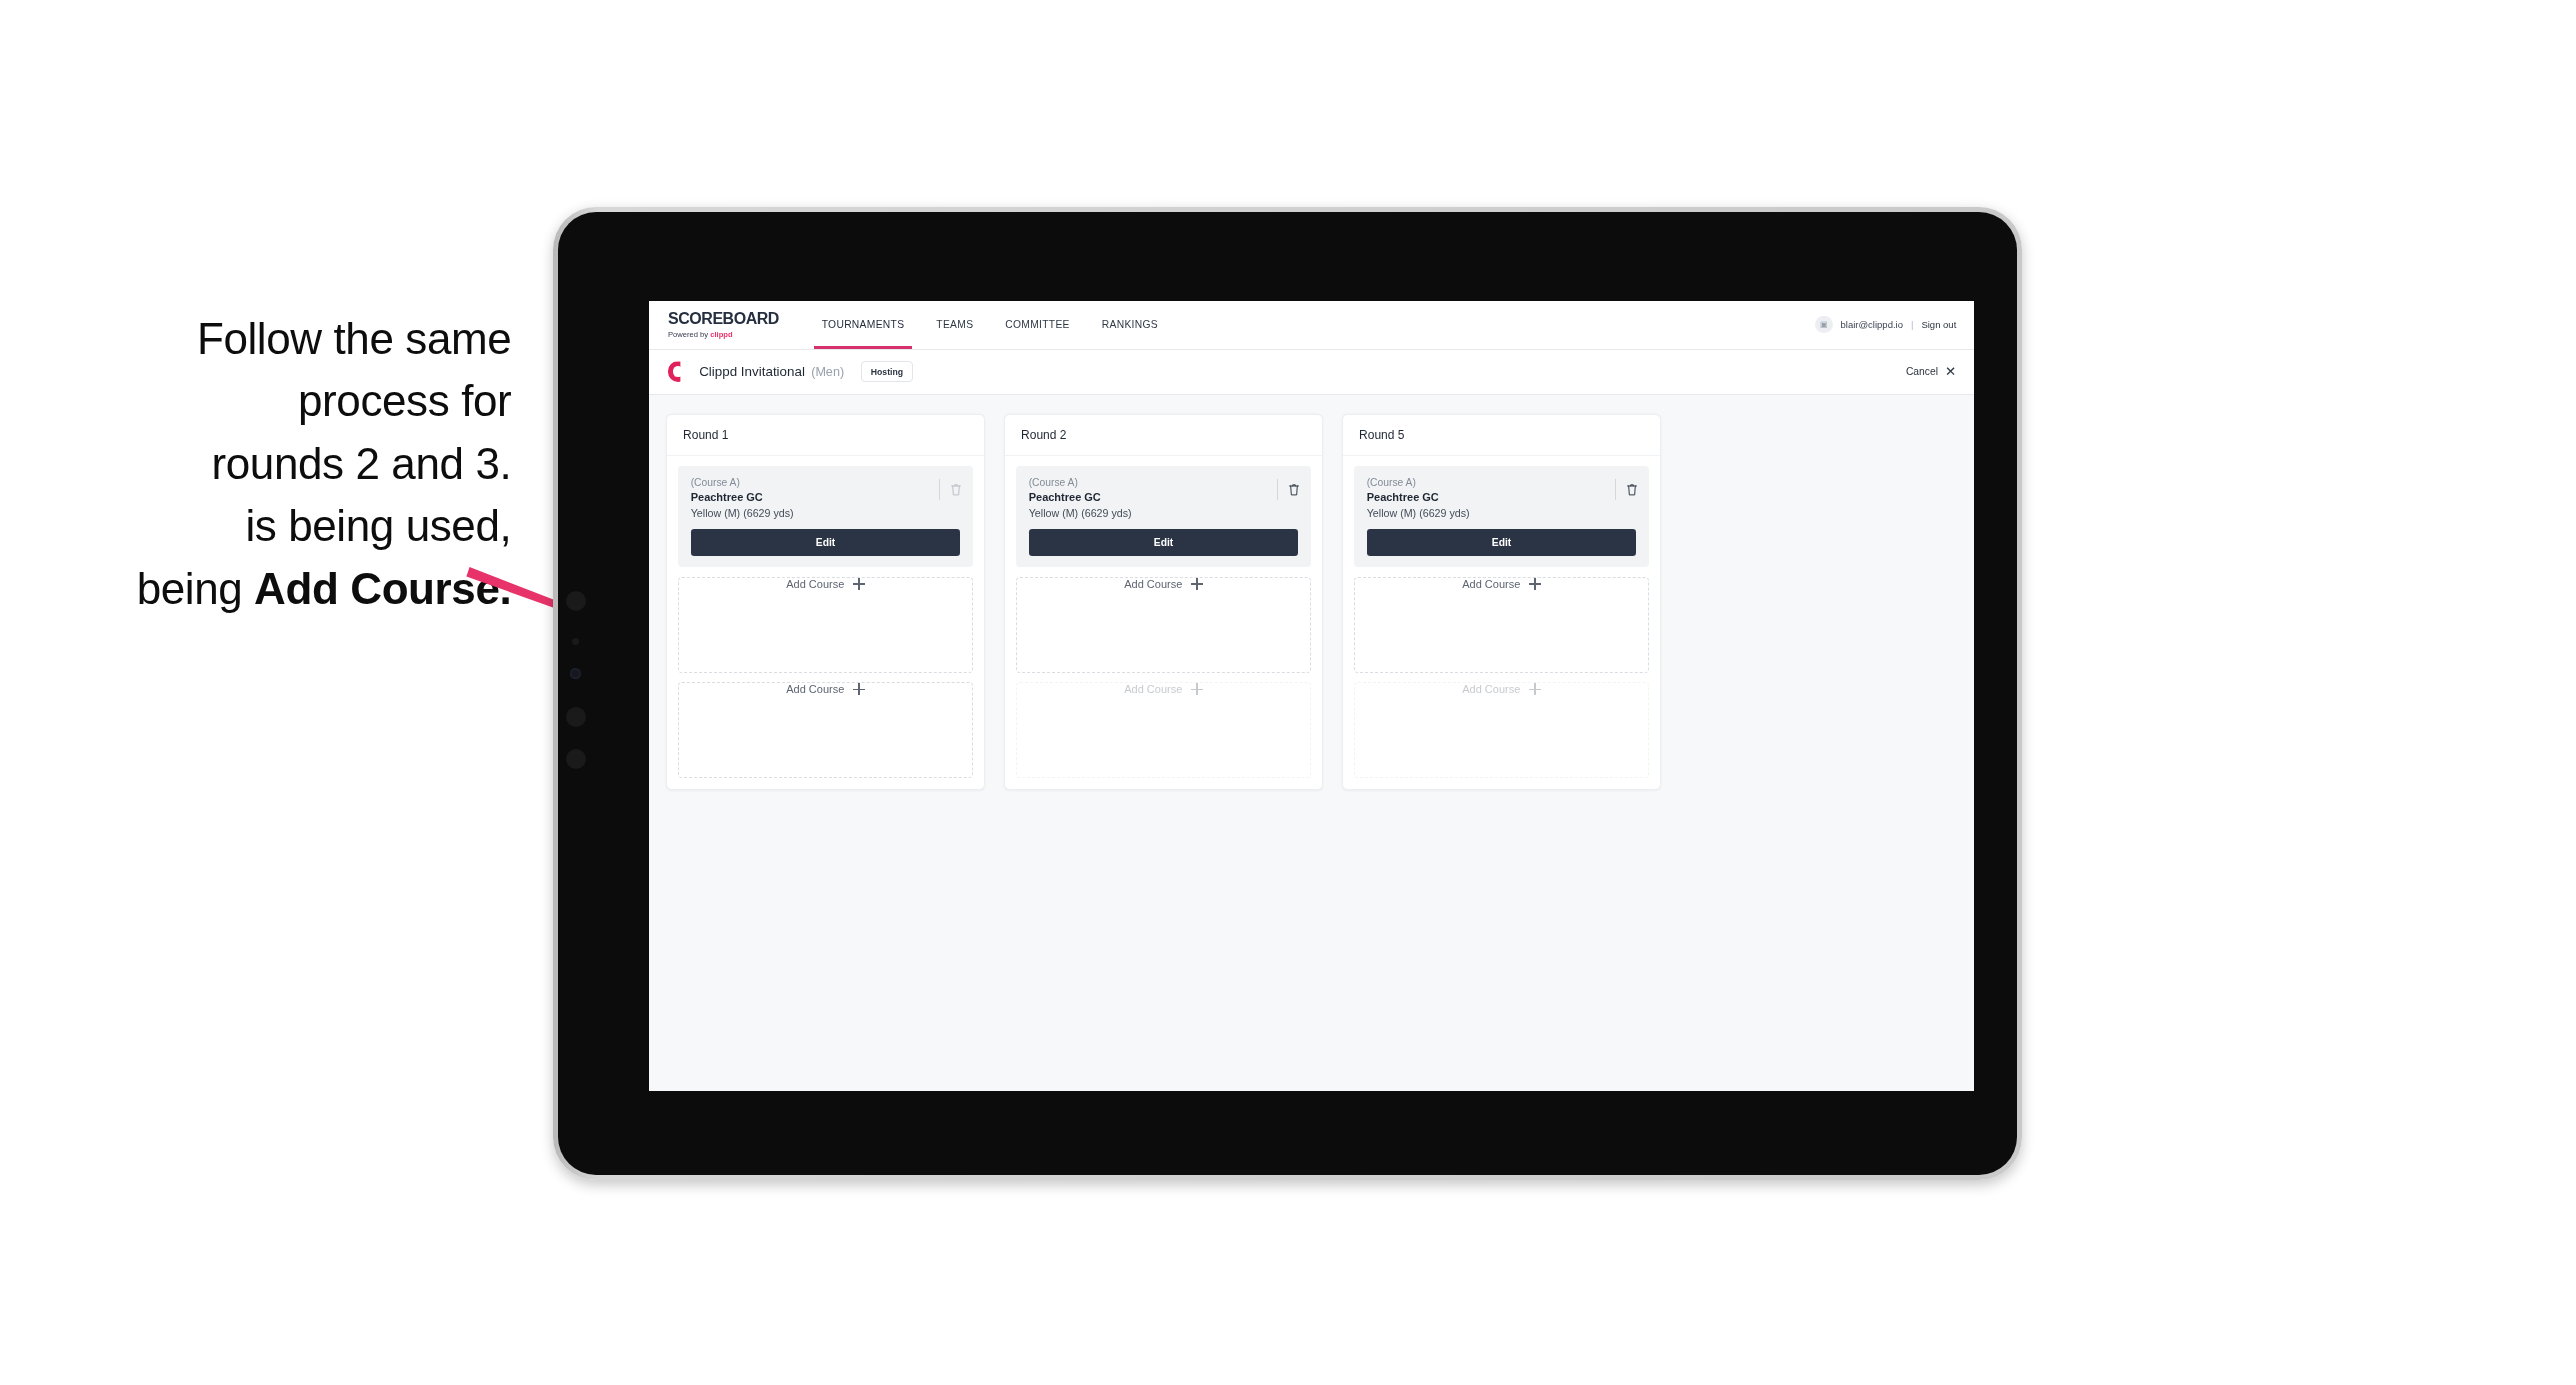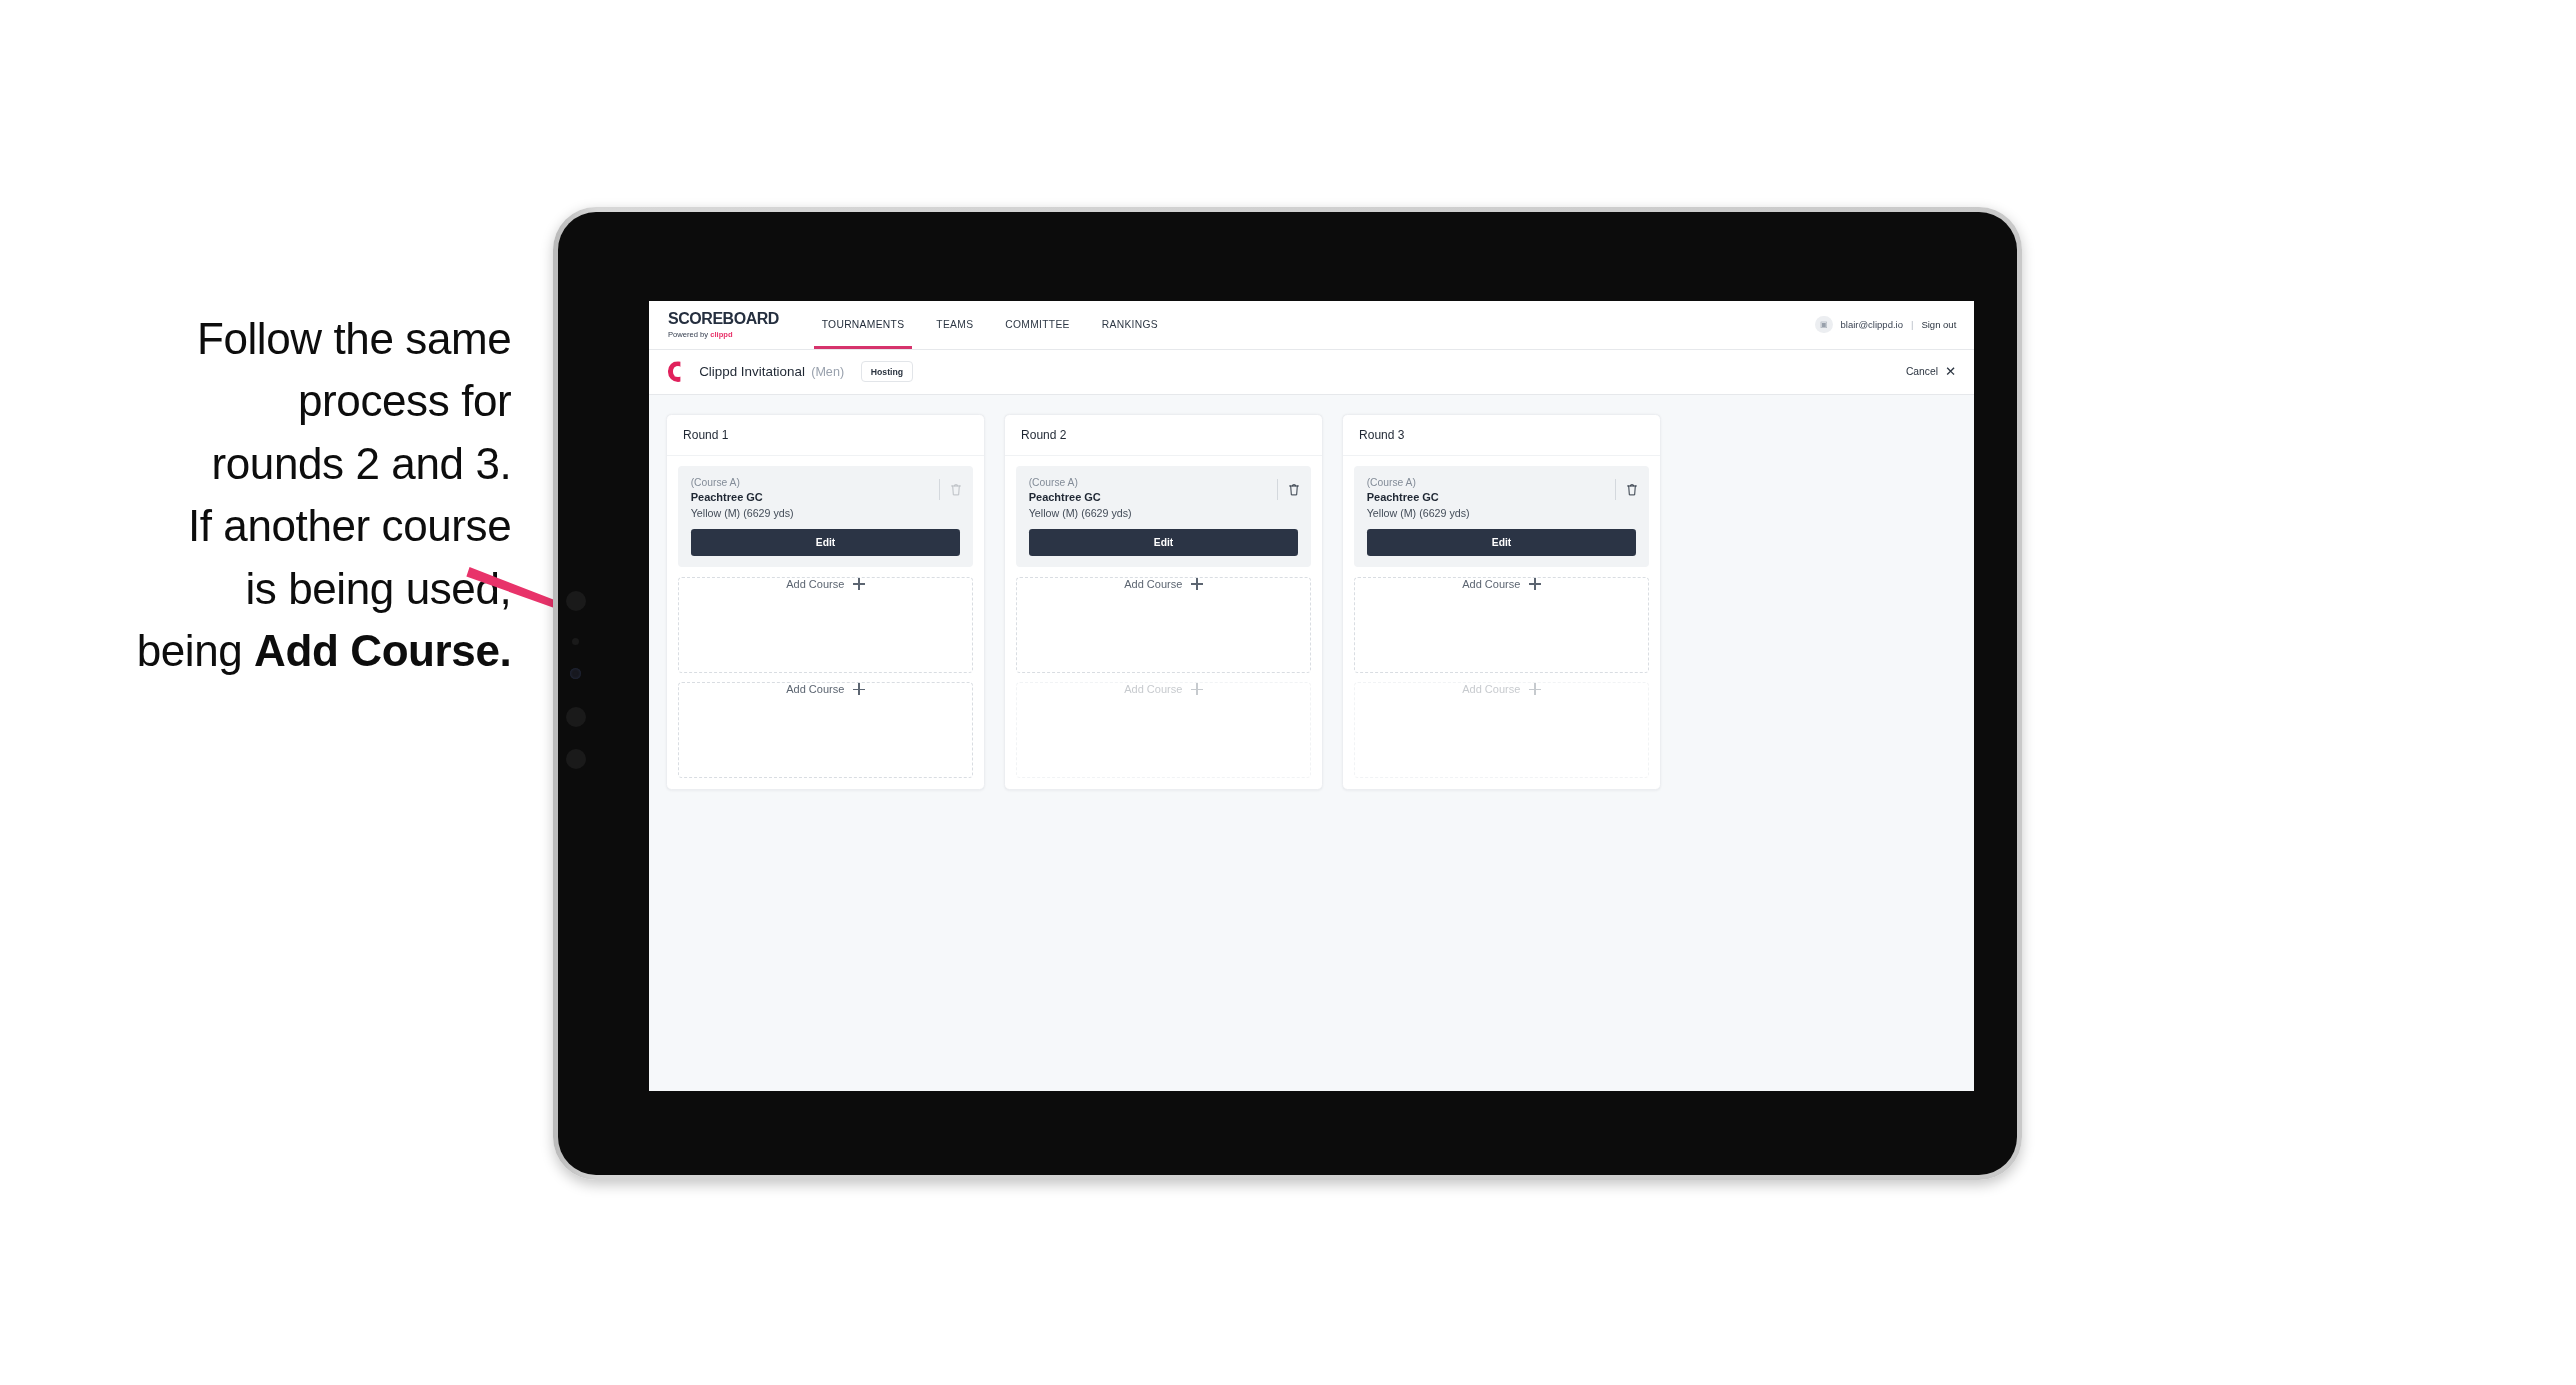--- a/index.html
+++ b/index.html
@@ -206,21 +206,20 @@
   .plus::before { left: 0; right: 0; top: 5.2px; height: 1.4px; }
   .plus::after  { top: 0; bottom: 0; left: 5.2px; width: 1.4px; }
 </style>
 </head>
 <body>
 
 <div id="caption">
   <div>Follow the same</div>
   <div>process for</div>
   <div>rounds 2 and 3.</div>
-  <div>If another course</div>
   <div>is being used,</div>
   <div>
     <span>being </span><span class="b">Add Course.</span>
   </div>
 </div>
 
 <svg id="arrow" viewBox="0 0 430 180">
   <path d="M 4 28 L 312 147 L 300 116 L 368 158 L 288 171 L 300 147 L 0 40 Z" fill="#e8336a"></path>
 </svg>
 
@@ -324,21 +323,21 @@
               <span class="plus"></span>
             </div>
             <div class="add-slot dim">
               <span>Add Course</span>
               <span class="plus"></span>
             </div>
           </div>
         </div>
 
         <div class="round-col">
-          <div class="round-head">Round 3</div>
+          <div class="round-head">Round 5</div>
           <div class="round-body">
             <div class="course-card">
               <div class="card-tools">
                 <span class="vrule"></span>
                 <svg class="trash" width="12" height="13.4" viewBox="0 0 16 18">
                   <path d="M2 4h12M6.3 4V2.4h3.4V4M3.6 4l.8 12h7.2l.8-12" fill="none" stroke="#2b3440" stroke-width="1.3" stroke-linecap="round" stroke-linejoin="round"></path>
                 </svg>
               </div>
               <div class="course-label">(Course A)</div>
               <div class="course-name">Peachtree GC</div>

